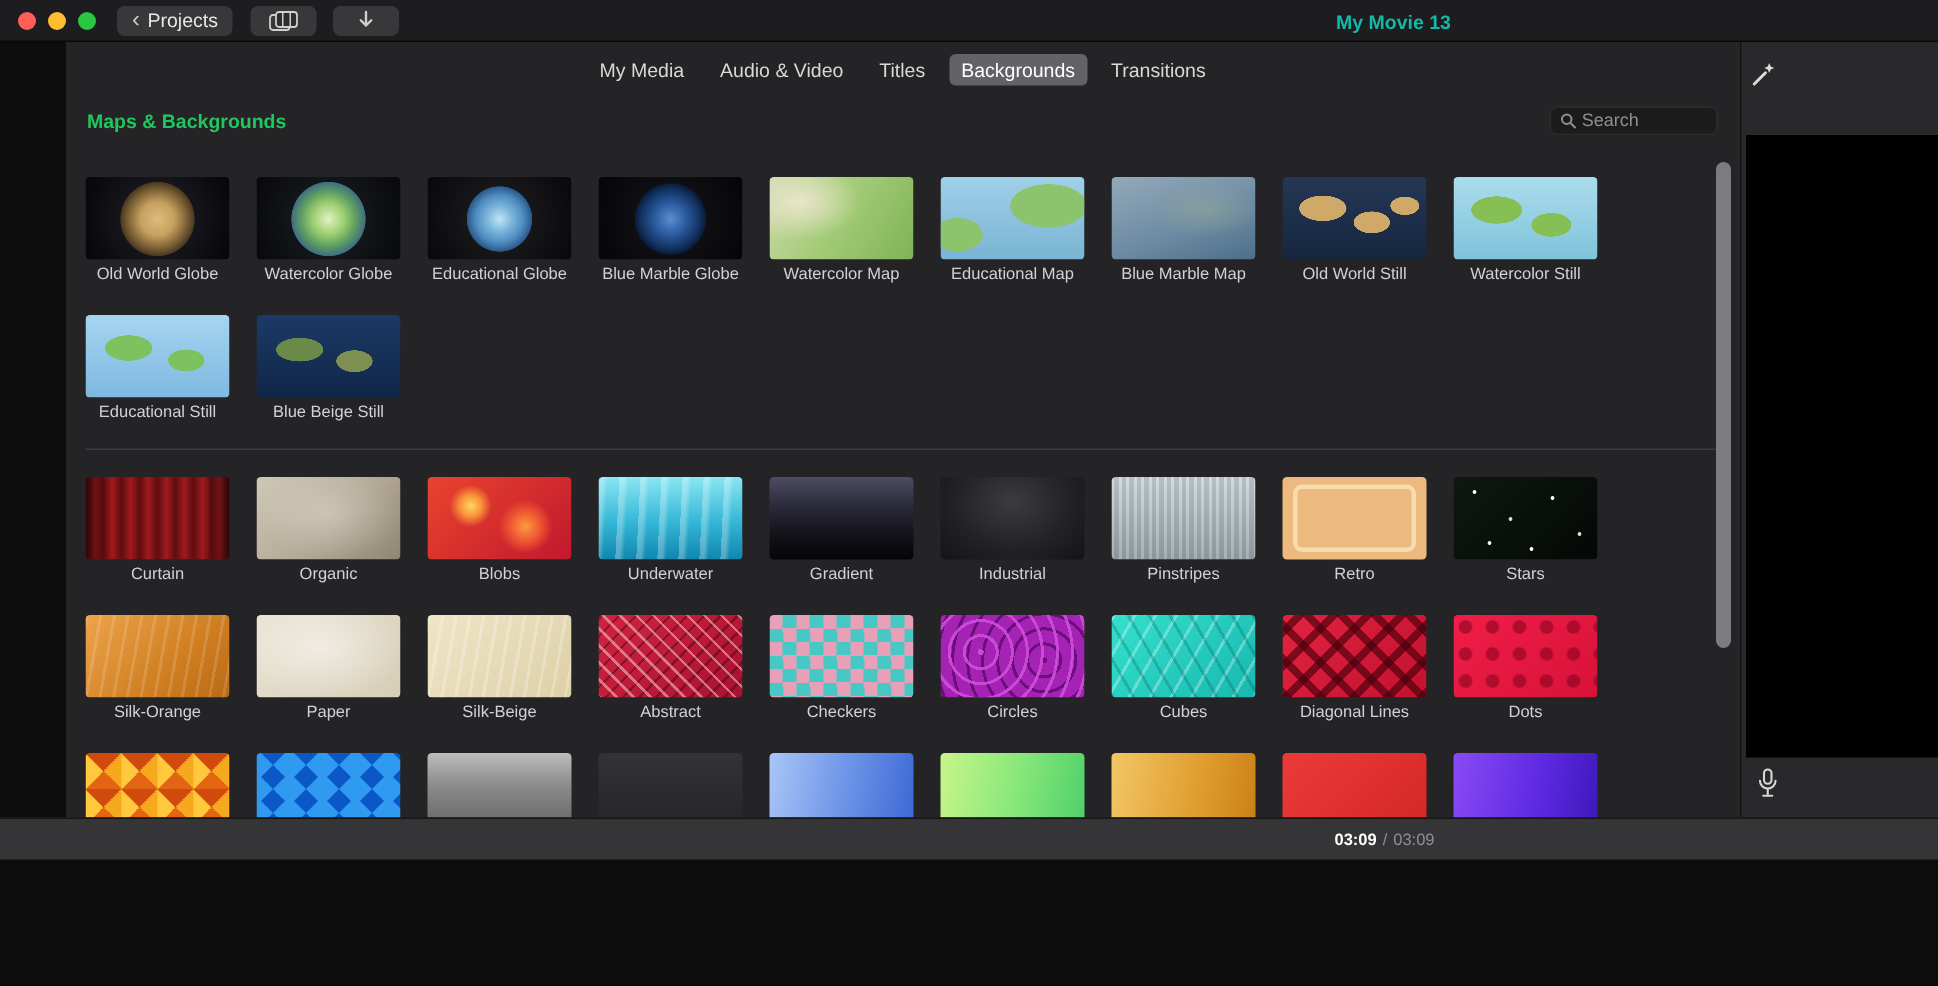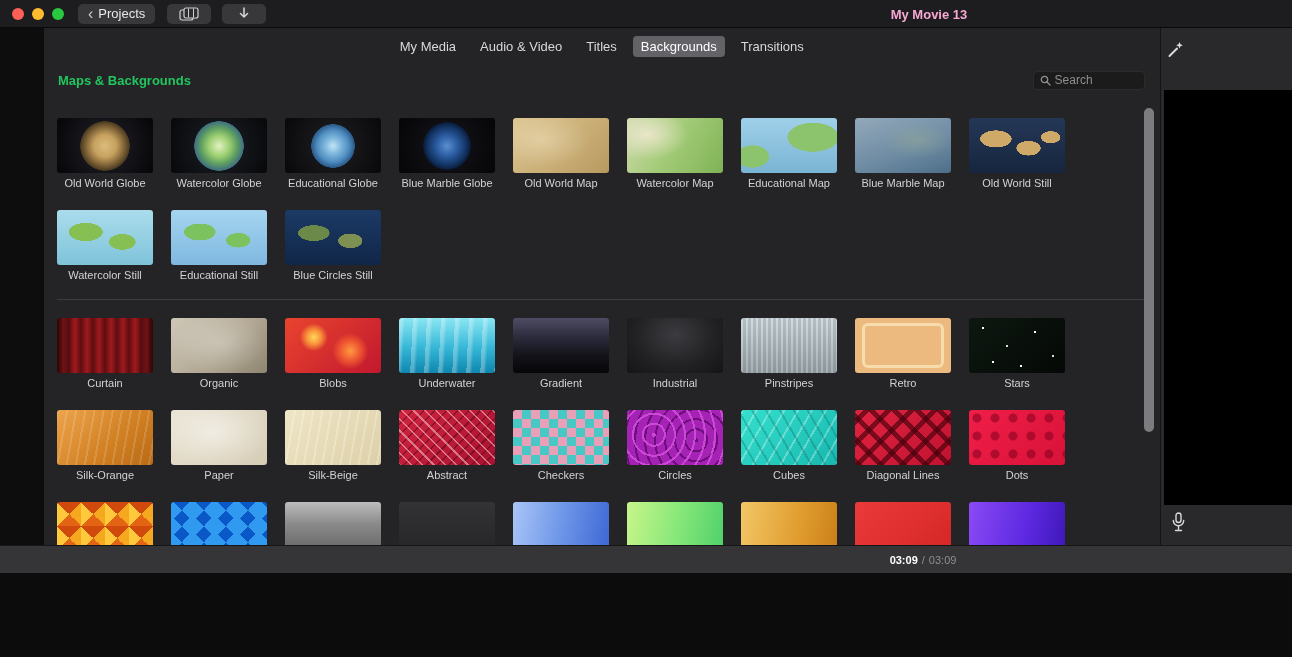--- a/index.html
+++ b/index.html
@@ -14,21 +14,21 @@
   .tl { width:12px; height:12px; border-radius:50%; display:inline-block; }
   .tl.red{ background:#ff5f57; } .tl.yellow{ background:#febc2e; } .tl.green{ background:#28c840; }
   .tb-btn { display:flex; align-items:center; gap:4px; height:20px; background:#38383a;
     border:none; border-radius:5px; color:#e8e8e8; font-size:13px; padding:0 10px; }
   .projects { margin-left:14px; font-weight:400; }
   .chev { color:#c8c8c8; font-size:16px; line-height:18px; margin-right:1px; }
   .icon-btn { width:44px; justify-content:center; padding:0; }
   .icon-btn.first { margin-left:12px; }
   .icon-btn + .icon-btn { margin-left:11px; }
   .win-title { position:absolute; left:913px; top:7px; transform:translateX(-50%);
-    color:#f9a8d4; font-size:13px; font-weight:700; white-space:nowrap;padding-left:32px; }
+    color:#14b8a6; font-size:13px; font-weight:700; white-space:nowrap;padding-left:32px; }
 
   
   .main { display:flex; height:517px;padding-left:44px; }
   .browser { position:relative; width:1155px; height:517px; background:#242426;
     border-right:1px solid #141415; }
 
   .tabbar { height:37px; display:flex; align-items:center; justify-content:center; }
   .tab { padding:3px 8px; margin:0 4px; border-radius:4px; color:#d8d8d8; font-size:13px; white-space:nowrap; }
   .tab.active { background:#636367; color:#ffffff; }
 
@@ -175,24 +175,20 @@
             </div>
             <div class="cell">
               <div class="thumb th-educational-globe"></div>
               <div class="cell-label">Educational Globe</div>
             </div>
             <div class="cell">
               <div class="thumb th-blue-marble-globe"></div>
               <div class="cell-label">Blue Marble Globe</div>
             </div>
             <div class="cell">
-              <div class="thumb th-old-world-map"></div>
-              <div class="cell-label">Old World Map</div>
-            </div>
-            <div class="cell">
               <div class="thumb th-watercolor-map"></div>
               <div class="cell-label">Watercolor Map</div>
             </div>
             <div class="cell">
               <div class="thumb th-educational-map"></div>
               <div class="cell-label">Educational Map</div>
             </div>
             <div class="cell">
               <div class="thumb th-blue-marble-map"></div>
               <div class="cell-label">Blue Marble Map</div>
@@ -204,21 +200,21 @@
             <div class="cell">
               <div class="thumb th-watercolor-still"></div>
               <div class="cell-label">Watercolor Still</div>
             </div>
             <div class="cell">
               <div class="thumb th-educational-still"></div>
               <div class="cell-label">Educational Still</div>
             </div>
             <div class="cell">
               <div class="thumb th-blue-marble-still"></div>
-              <div class="cell-label">Blue Circles Still</div>
+              <div class="cell-label">Blue Beige Still</div>
             </div>
           </div>
           <div class="divider"></div>
           <div class="section">
             <div class="cell">
               <div class="thumb th-curtain"></div>
               <div class="cell-label">Curtain</div>
             </div>
             <div class="cell">
               <div class="thumb th-organic"></div>

